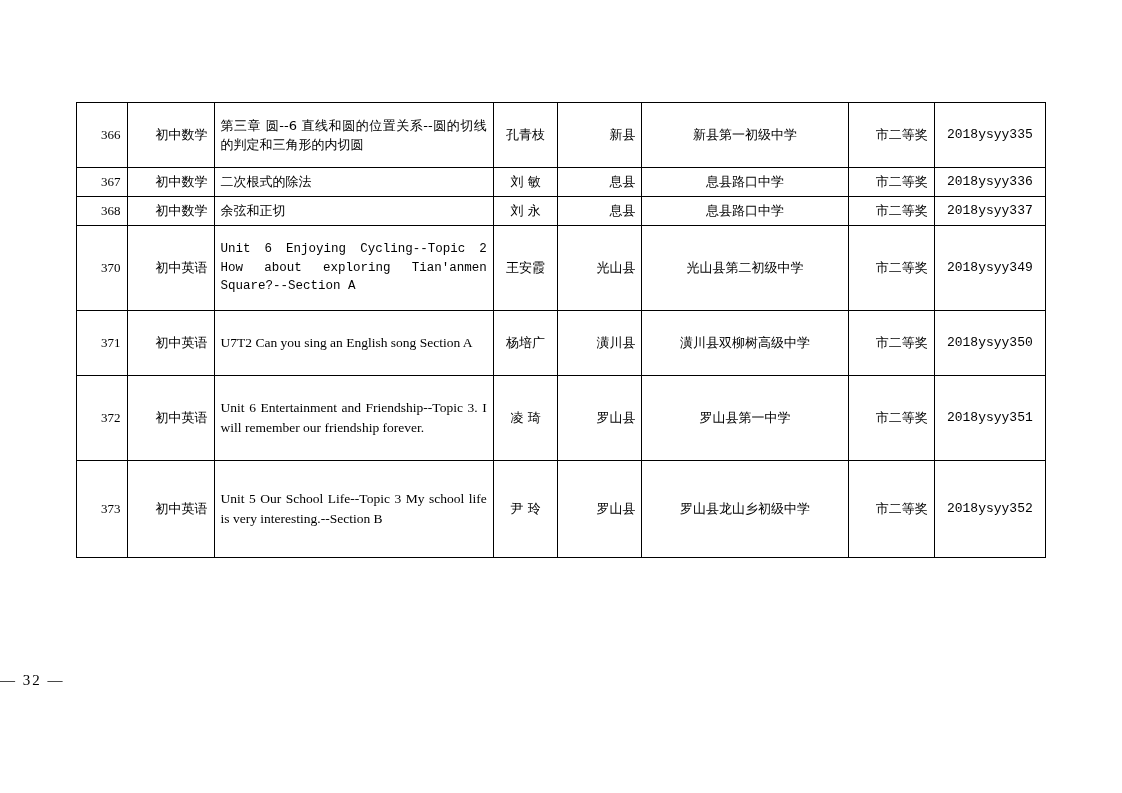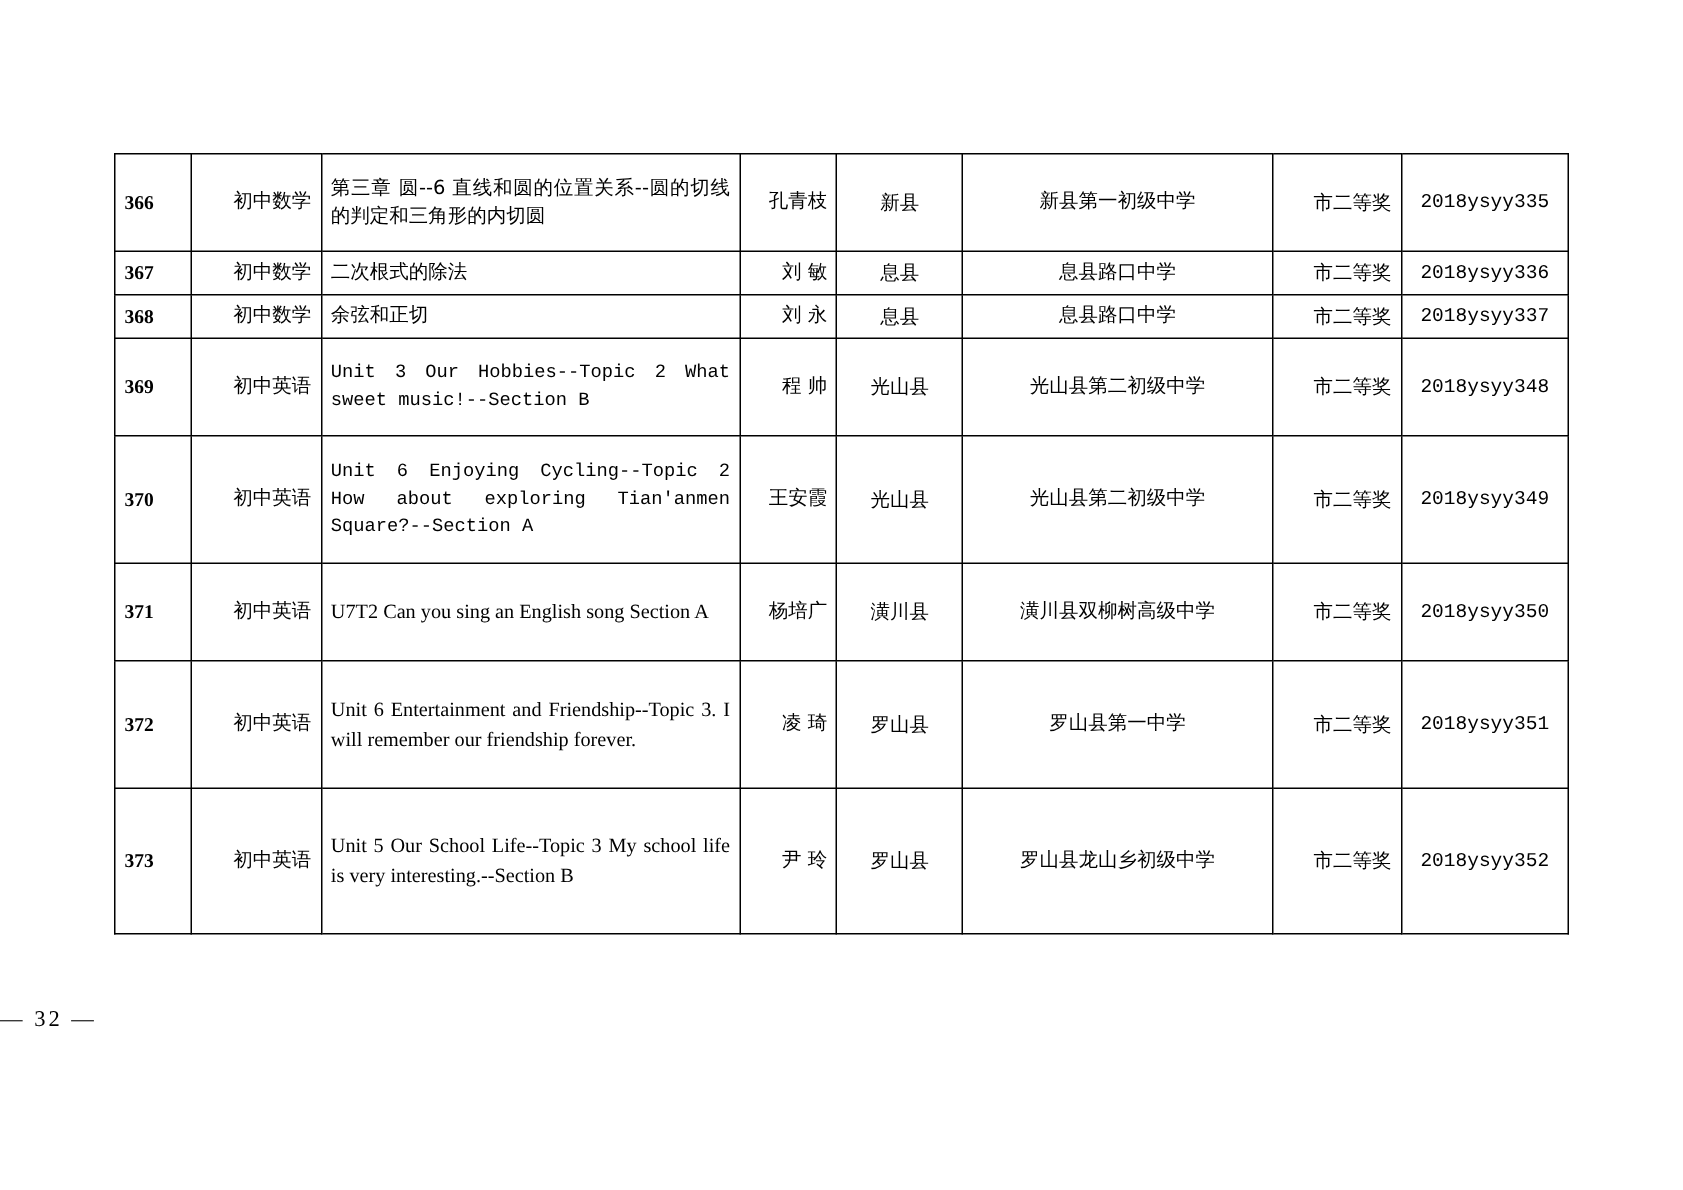--- a/index.html
+++ b/index.html
@@ -41,24 +41,23 @@
   col.c-no      { width: 50px; }
   col.c-subject { width: 86px; }
   col.c-title   { width: 276px; }
   col.c-author  { width: 64px; }
   col.c-county  { width: 83px; }
   col.c-school  { width: 204px; }
   col.c-award   { width: 85px; }
   col.c-code    { width: 110px; }
 
   .cell-no {
-    text-align: left;
+    text-align: right;
     font-family: "Liberation Serif", serif;
     font-size: 13.5px;
-    font-weight: bold;
   }
   .cell-subject {
     text-align: right;
     font-family: "DejaVu Sans", sans-serif;
     font-size: 12.5px;
   }
   .cell-title {
     text-align: justify;
     text-align-last: left;
     font-family: "DejaVu Sans", sans-serif;
@@ -69,26 +68,26 @@
   .cell-title.latin {
     font-family: "Liberation Mono", monospace;
     font-size: 12.5px;
     letter-spacing: 0px;
   }
   .cell-title.latin-serif {
     font-family: "Liberation Serif", serif;
     font-size: 13.5px;
   }
   .cell-author {
-    text-align: right;
+    text-align: center;
     font-family: "DejaVu Sans", sans-serif;
     font-size: 12.5px;
   }
   .cell-county {
-    text-align: center;
+    text-align: right;
     font-family: Liberation Serif, serif;
     font-size: 12.5px;
     margin-top: 32px;
   }
   .cell-school {
     text-align: center;
     font-family: "DejaVu Sans", sans-serif;
     font-size: 12.5px;
     padding-left: 9px;
   }
@@ -166,30 +165,20 @@
         <td class="cell-no">368</td>
         <td class="cell-subject">初中数学</td>
         <td class="cell-title">余弦和正切</td>
         <td class="cell-author">刘 永</td>
         <td class="cell-county">息县</td>
         <td class="cell-school">息县路口中学</td>
         <td class="cell-award">市二等奖</td>
         <td class="cell-code">2018ysyy337</td>
       </tr>
 
-      <tr class="row-tall">
-        <td class="cell-no">369</td>
-        <td class="cell-subject">初中英语</td>
-        <td class="cell-title latin">Unit 3 Our Hobbies--Topic 2 What sweet music!--Section B</td>
-        <td class="cell-author">程 帅</td>
-        <td class="cell-county">光山县</td>
-        <td class="cell-school">光山县第二初级中学</td>
-        <td class="cell-award">市二等奖</td>
-        <td class="cell-code">2018ysyy348</td>
-      </tr>
 
       <tr class="row-xtall">
         <td class="cell-no">370</td>
         <td class="cell-subject">初中英语</td>
         <td class="cell-title latin">Unit 6 Enjoying Cycling--Topic 2 How about exploring Tian'anmen Square?--Section A</td>
         <td class="cell-author">王安霞</td>
         <td class="cell-county">光山县</td>
         <td class="cell-school">光山县第二初级中学</td>
         <td class="cell-award">市二等奖</td>
         <td class="cell-code">2018ysyy349</td>

